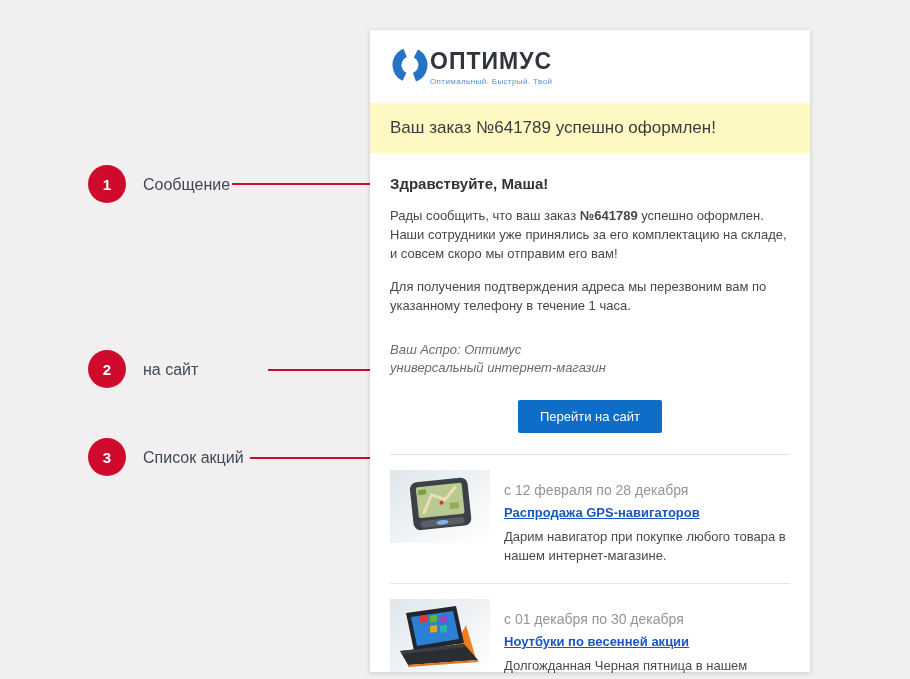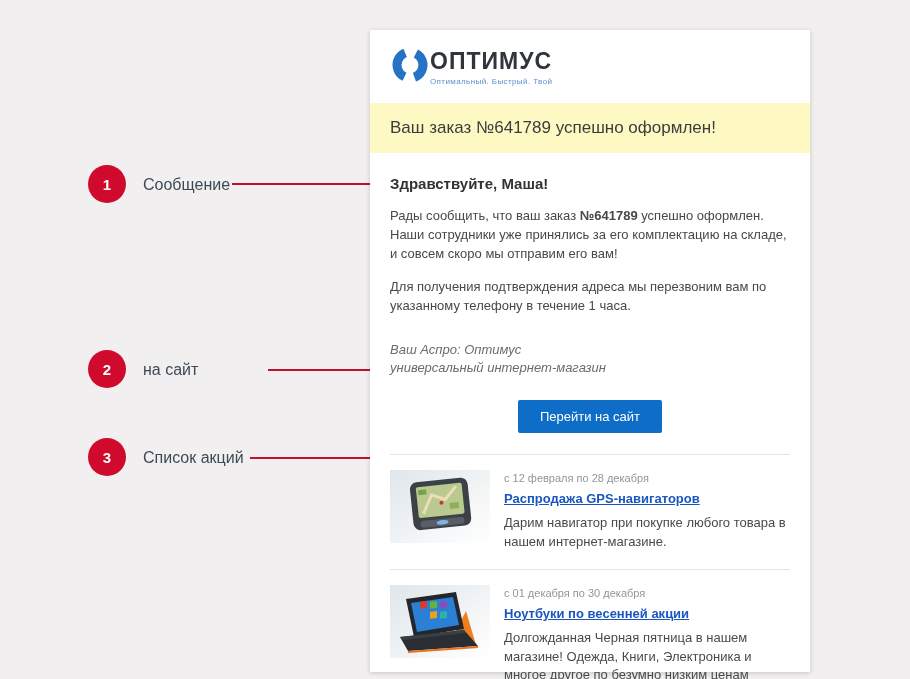--- a/index.html
+++ b/index.html
@@ -68,21 +68,21 @@
   }
 
   .divider { border:none; border-top:1px solid #e4e4e4; margin:21px 20px 0; }
 
   .promo { display:flex; padding:15px 20px 2px; }
   .promo-img {
     width:100px; height:73px; flex:none; cursor:pointer;
     background:linear-gradient(135deg,#e3e8ec 0%, #f7f9fa 70%, #ffffff 100%);
   }
   .promo-content { margin-left:14px; }
-  .promo-dates { font-size:11px; color:#8f969c; margin-top:2px; }
+  .promo-dates { font-size:14px; color:#8f969c; margin-top:12px; }
   .promo-title {
     display:inline-block; margin-top:7px; font-size:13px; font-weight:bold;
     color:#1a56c0; text-decoration:underline; cursor:pointer;text-align:center;
   }
   .promo-desc { margin-top:7px; font-size:13px; color:#4a4a4a; line-height:1.42; }
 </style>
 </head>
 <body>
 
 <div class="badge" id="badge-1">1</div>

